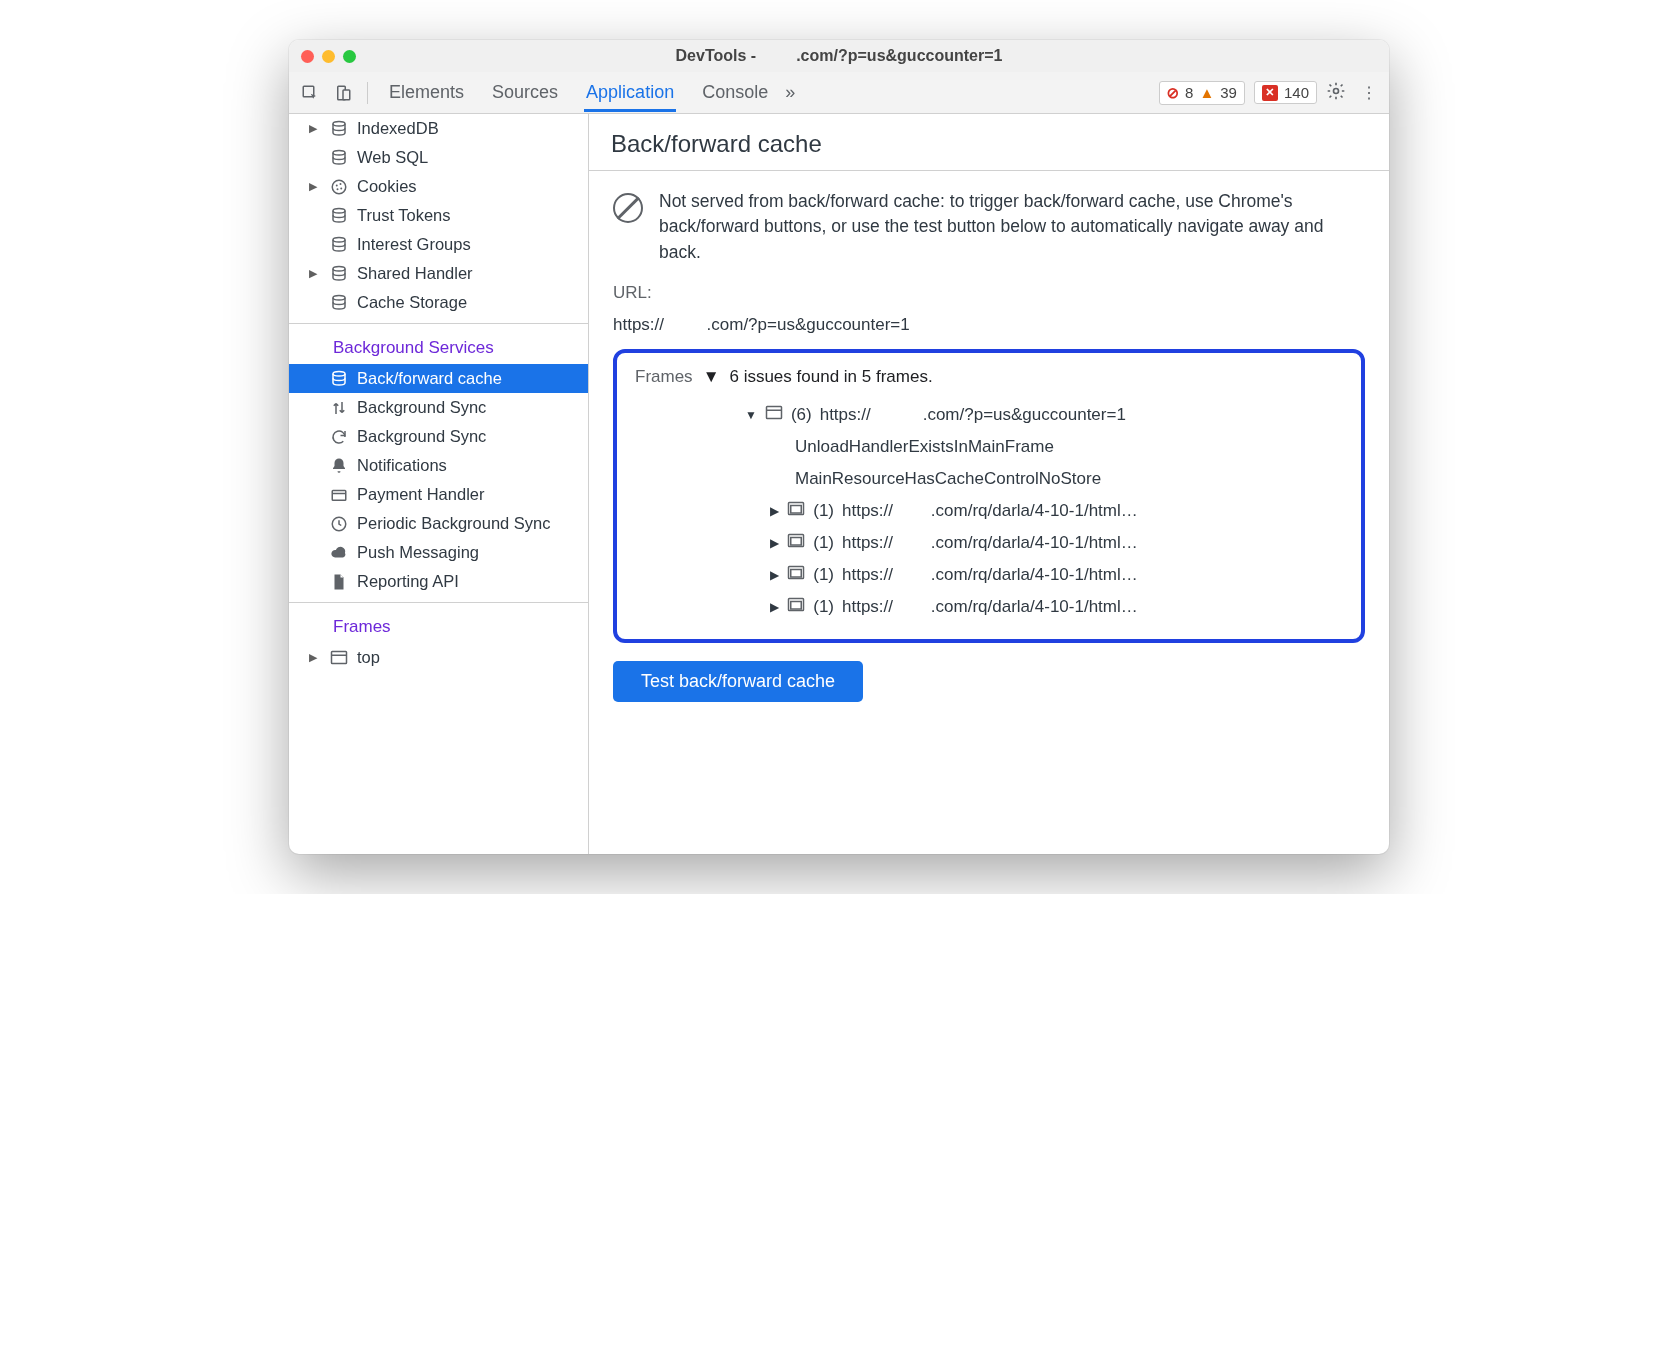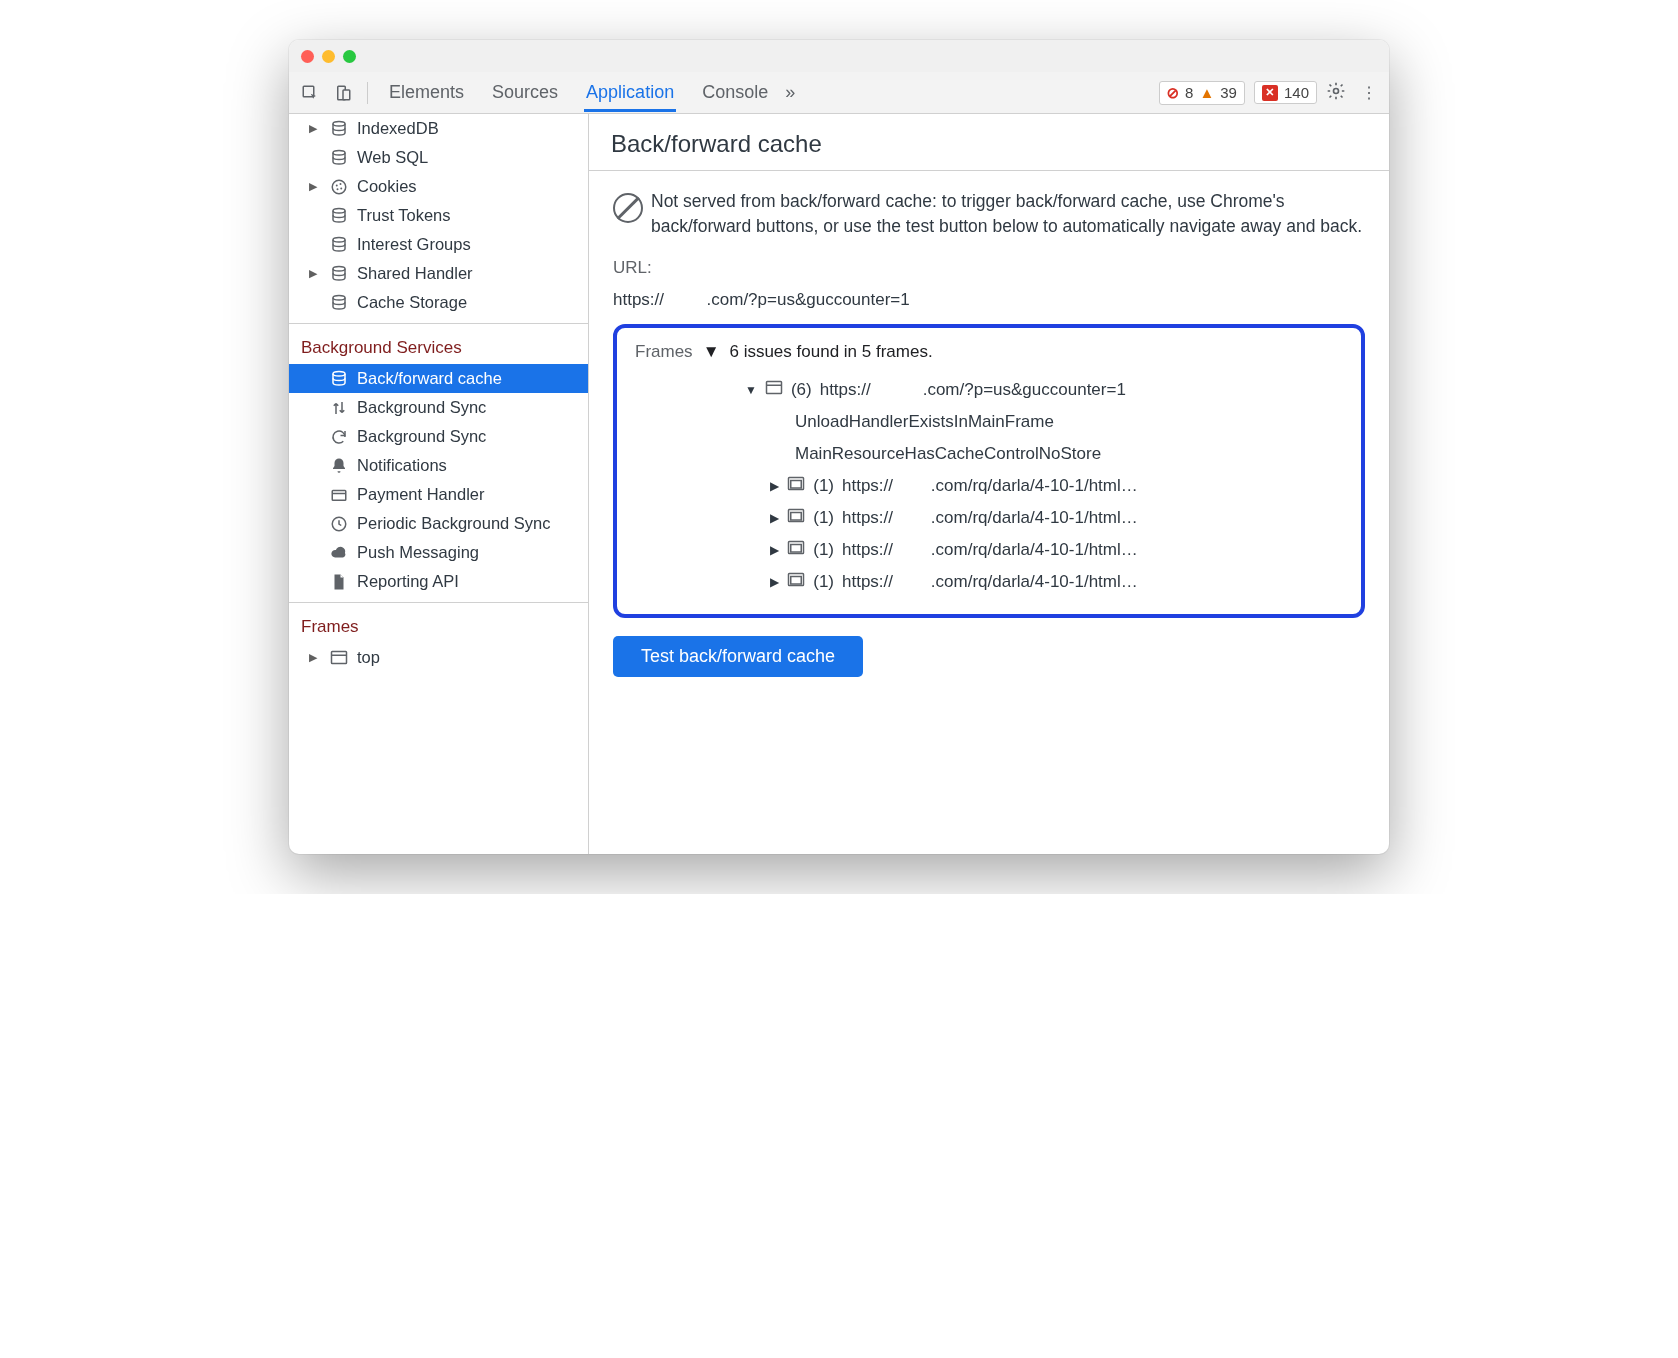--- a/index.html
+++ b/index.html
@@ -81,29 +81,29 @@
     display:flex; align-items:center; gap:8px;
     padding:5px 8px 5px 20px; color:#303942; cursor:pointer;
     white-space:nowrap; overflow:hidden;
   }
   .side-item.selected { background:#1a73e8; color:#fff; }
   .side-item .ico { width:20px; display:flex; justify-content:center; color:#5f6368; }
   .side-item.selected .ico { color:#fff; }
   .side-item .caret { width:12px; color:#606060; font-size:11px; }
   .side-item.selected .caret { color:#fff; }
   .side-divider { height:1px; background:#d0d0d0; margin:6px 0; }
-  .side-header { padding:8px 12px 6px; font-size:17px; color:#7f1d1d; }
+  .side-header { padding:8px 12px 6px; font-size:17px; color:#6d28d9;margin-left:32px; }
 
   .main { flex:1; overflow:auto; padding:0; }
   .main-title {
     font-size:24px; font-weight:400; padding:16px 22px 12px;
     border-bottom:1px solid #d0d0d0;
   }
   .main-body { padding:18px 24px 28px; }
-  .info-row { display:flex; gap:8px; align-items:flex-start; margin-bottom:18px; }
+  .info-row { display:flex; gap:16px; align-items:flex-start; margin-bottom:18px; }
   .ban-ico {
     width:30px; height:30px; border:2.5px solid #5f6368; border-radius:50%;
     position:relative; flex-shrink:0; margin-top:4px;
   }
   .ban-ico::after {
     content:""; position:absolute; width:2.5px; height:30px; background:#5f6368;
     left:50%; top:-2px; transform:translateX(-50%) rotate(45deg);
   }
   .info-text { font-size:17.5px; line-height:1.45; color:#303942; }
   .url-row { display:flex; gap:12px; font-size:17px; margin-bottom:14px;flex-direction:column; }
@@ -135,20 +135,25 @@
 </head>
 <body>
 
 <div class="window">
 
   <div class="titlebar">
     <div class="traffic">
       <div class="dot red"></div>
       <div class="dot yellow"></div>
       <div class="dot green"></div>
+    </div>
+    <div class="titlebar-text">
+      <span>DevTools -</span>
+      &nbsp;&nbsp;&nbsp;&nbsp;&nbsp;&nbsp;&nbsp;
+      <span>.com/?p=us&amp;guccounter=1</span>
     </div>
   </div>
 
   <div class="toolbar">
     <div class="tool-btn">
       <svg viewBox="0 0 24 24" fill="none" stroke="currentColor" stroke-width="2">
         <rect x="3" y="3" width="14" height="14" rx="1"></rect>
         <path d="M13 13 l7 3 -2.5 1 -1 2.5 z" fill="currentColor" stroke="none"></path>
       </svg>
     </div>

